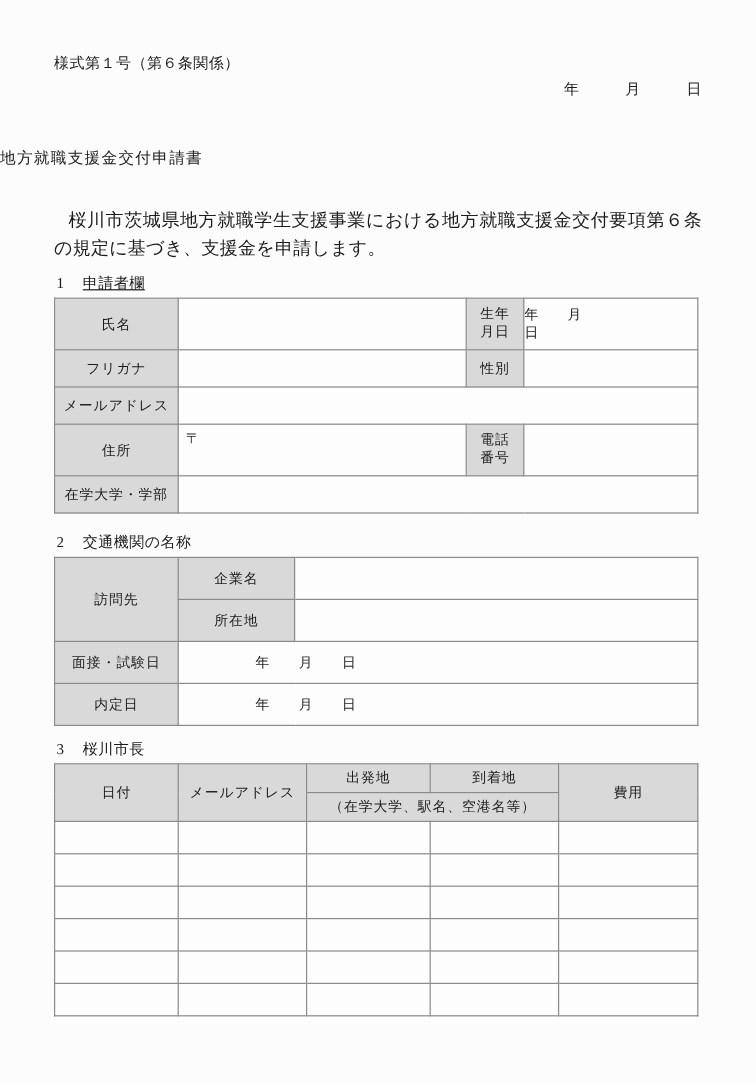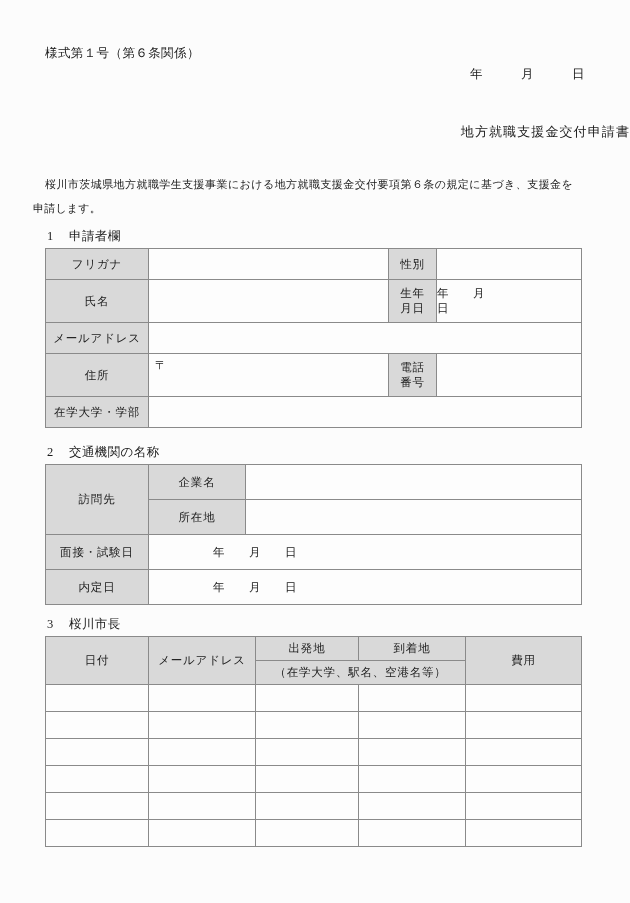--- a/index.html
+++ b/index.html
@@ -56,46 +56,46 @@
   .addressee .honorific {
     display: inline-block;
     margin-left: 76px;
   }
 
   .doc-title {
     position: absolute;
     left: 0;
     top: 123px;
     width: 630px;
-    text-align: right;
+    text-align: left;
     font-size: 13px;
     letter-spacing: 1.1px;
   }
 
   .intro {
     position: absolute;
-    left: 33px;
+    left: 45px;
     top: 172px;
     width: 540px;
-    font-size: 11px;
+    font-size: 15px;
     line-height: 24px;
     text-indent: 12px;
     letter-spacing: 0.2px;
     text-align: justify;
   }
 
   
   .sec-caption {
     position: absolute;
     font-size: 12.5px;
     letter-spacing: 0.4px;
     white-space: nowrap;
   }
   .sec-caption .num { display: inline-block; width: 22px; }
-  #cap1 { left: 47px; top: 228px; }
+  #cap1 { left: 47px; top: 228px; text-decoration: underline; }
   #cap2 { left: 47px; top: 444px; }
   #cap3 { left: 47px; top: 616px; }
 
   
   table.form {
     position: absolute;
     border-collapse: collapse;
     table-layout: fixed;
     font-size: 11.5px;
     background: #fdfdfd;
@@ -183,39 +183,39 @@
 
   <table class="form" id="tbl1">
     <colgroup>
       <col style="width:103px">
         <col style="width:240px">
       <col style="width:48px">
         <col style="width:145px">
     </colgroup>
     <tbody>
       <tr>
-        <td class="lbl">フリガナ</td>
-        <td class="val val-dotted-bottom"></td>
-        <td class="lbl">性別</td>
-        <td class="val"></td>
-      </tr>
-      <tr>
         <td class="lbl" style="height:42px">氏名</td>
         <td class="val"></td>
         <td class="lbl two-line">
           <div>生年</div>
           <div>月日</div>
         </td>
         <td class="val">
           <div class="ymd-wrap-center">
             <div class="ymd">
               <span>年</span><span>月</span><span>日</span>
             </div>
           </div>
         </td>
+      </tr>
+      <tr>
+        <td class="lbl">フリガナ</td>
+        <td class="val val-dotted-bottom"></td>
+        <td class="lbl">性別</td>
+        <td class="val"></td>
       </tr>
       <tr>
         <td class="lbl">メールアドレス</td>
         <td class="val" colspan="3"></td>
       </tr>
       <tr>
         <td class="lbl" style="height:42px">住所</td>
         <td class="val" style="vertical-align:top">
           <span class="postal">〒</span>
         </td>

